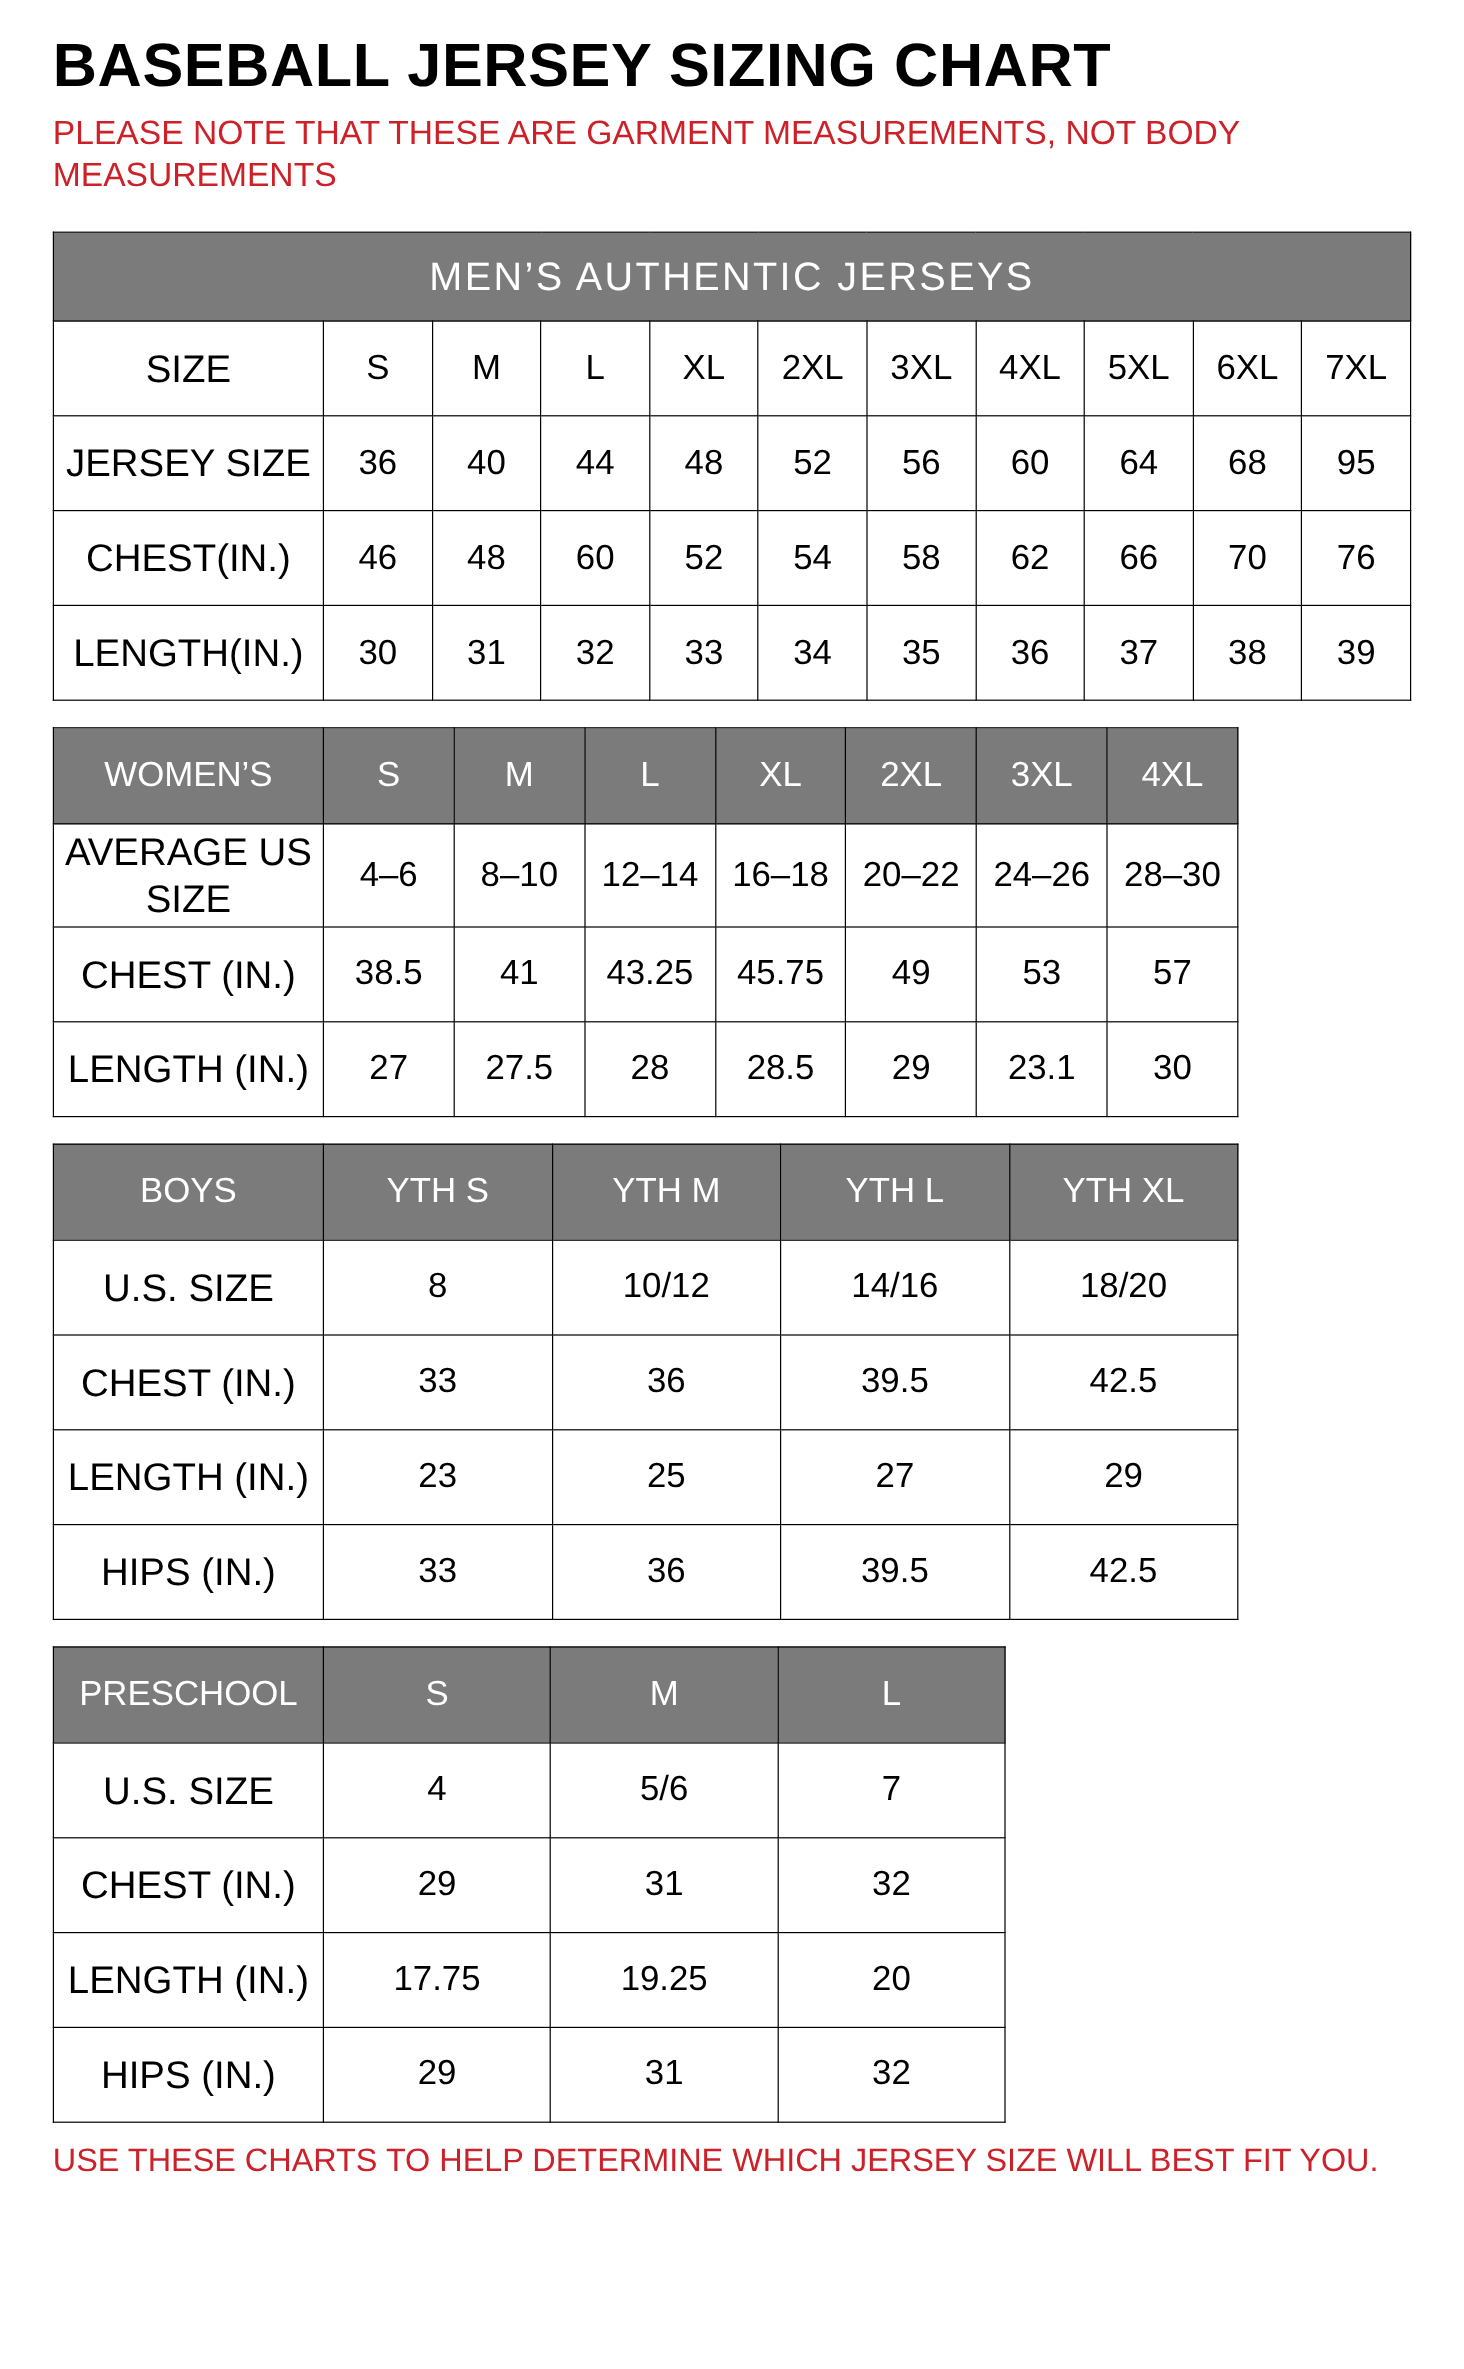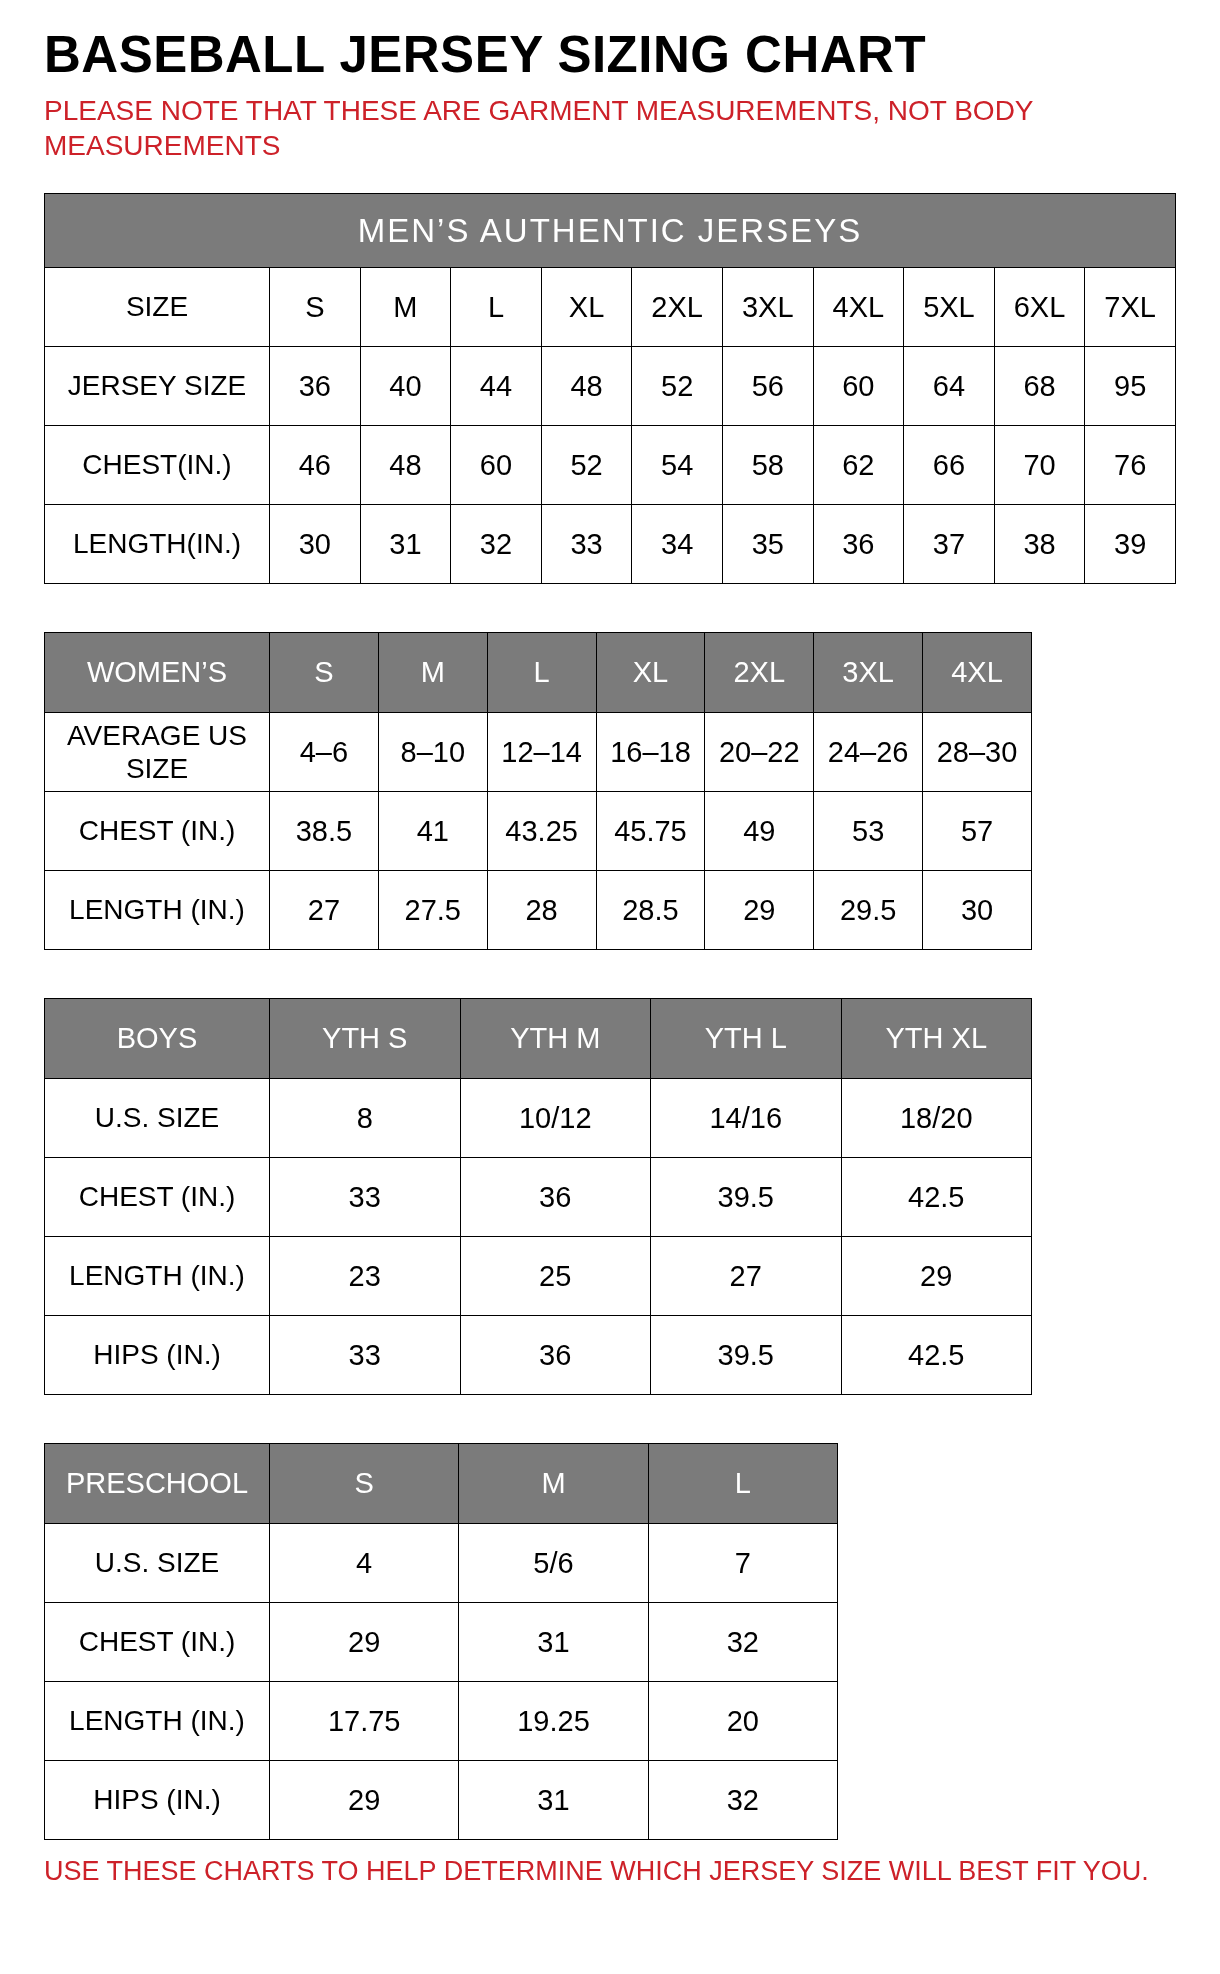--- a/index.html
+++ b/index.html
@@ -29,21 +29,21 @@
     margin:0 0 30px 0;
     max-width:1040px;
     font-size:28px;
     line-height:1.25;
     color:var(--accent-red);
   }
 
   .sizing-table{
     border-collapse:collapse;
     table-layout:fixed;
-    margin:0 0 48px 0;
+    margin:0 0 22px 0;
   }
   #mens-table{ width:1132px; }
   #womens-table, #boys-table{ width:988px; }
   #preschool-table{ width:794px; margin-bottom:16px; }
   .sizing-table col.label-col{ width:225px; }
 
   .sizing-table th, .sizing-table td{
     border:1px solid var(--border-black);
     text-align:center;
     vertical-align:middle;
@@ -57,21 +57,21 @@
     font-size:33px;
     letter-spacing:2px;
     height:74px;
   }
   .header-row th{
     background:var(--header-gray);
     color:#ffffff;
     font-size:29px;
     height:80px;
   }
-  .data-row th{ font-size:28px; height:79px; }
+  .data-row th{ font-size:32px; height:79px; }
   .data-row td{ font-size:29px; height:79px; }
 
   .footer{
     margin:0;
     font-size:27px;
     color:var(--accent-red);
     white-space:nowrap;
   }
 </style>
 </head>
@@ -198,21 +198,21 @@
           <td>53</td>
           <td>57</td>
         </tr>
         <tr class="data-row">
           <th>LENGTH (IN.)</th>
           <td>27</td>
           <td>27.5</td>
           <td>28</td>
           <td>28.5</td>
           <td>29</td>
-          <td>29.5</td>
+          <td>23.1</td>
           <td>30</td>
         </tr>
       </tbody>
     </table>
 
   <table id="boys-table" class="sizing-table">
       <colgroup>
         <col class="label-col">
         <col>
         <col>

